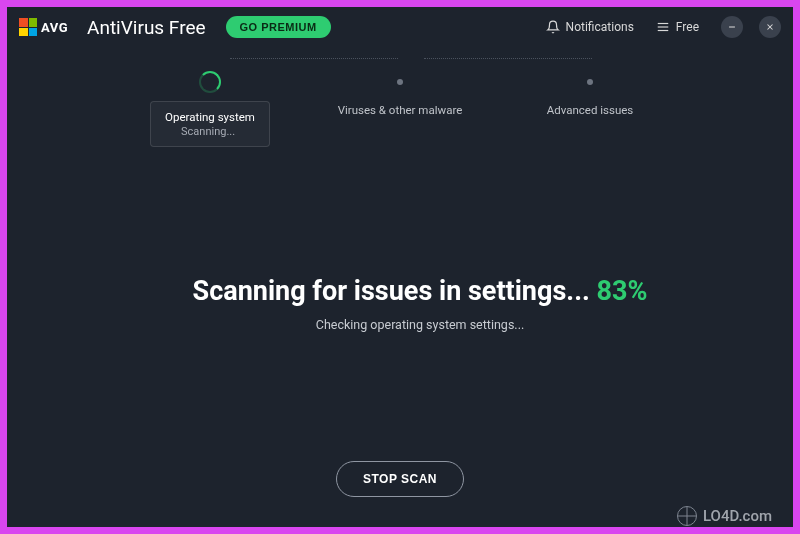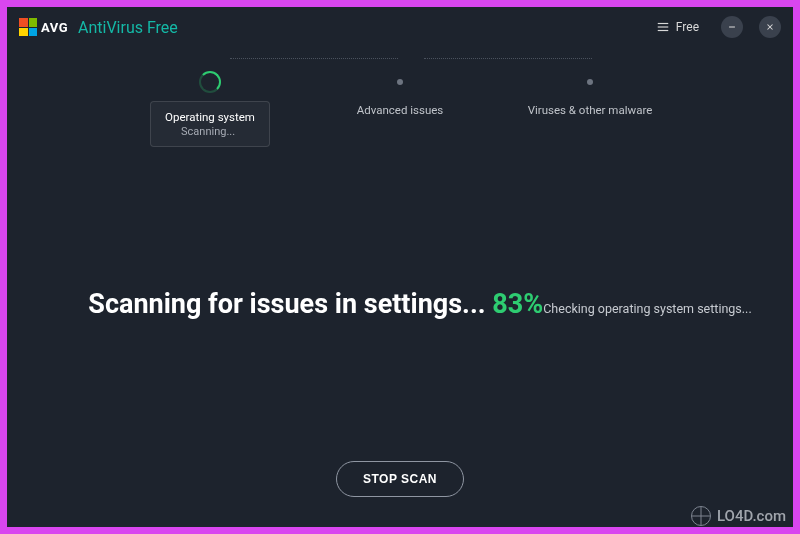--- a/index.html
+++ b/index.html
@@ -38,21 +38,21 @@
   display: grid;
   grid-template-columns: 1fr 1fr;
   grid-template-rows: 1fr 1fr;
   gap: 1px;
 }
 .logo-squares div:nth-child(1){background:#f04e23;}
 .logo-squares div:nth-child(2){background:#7fba00;}
 .logo-squares div:nth-child(3){background:#ffd400;}
 .logo-squares div:nth-child(4){background:#00a4e4;}
 .logo-text { font-weight: 700; font-size: 13px; letter-spacing: .5px; }
-.product-name { font-size: 16px; color: #14b8a6; margin-left: 0;}
+.product-name { font-size: 19px; color: #ffffff; margin-left: 9px;}
 .premium-btn {
   background: #2ecc71;
   color: #0a2b15;
   font-weight: 700;
   font-size: 11px;
   letter-spacing: .5px;
   padding: 5px 14px;
   border-radius: 12px;
   border: none;
   cursor: pointer;
@@ -139,21 +139,21 @@
   top: 11px;
   height: 1px;
   border-top: 1.5px dotted #4a515d;
 }
 .connector.c1 { left: 120px; width: 168px; }
 .connector.c2 { left: 314px; width: 168px; }
 .steps-wrapper { position: relative; width: 580px; margin: 0 auto; }
 .main {
   flex: 1;
   display: flex;
-  flex-direction: row;
+  flex-direction: column;
   align-items: center;
   justify-content: center;
   padding-left: 40px;
 }
 .headline {
   font-size: 27px;
   font-weight: 700;
   text-align: center;
 }
 .headline .pct { color: #2ecc71; font-weight: 700; }
@@ -174,21 +174,21 @@
   font-weight: 700;
   font-size: 12px;
   letter-spacing: .5px;
   padding: 10px 26px;
   border-radius: 22px;
   cursor: pointer;
 }
 .watermark {
   position: absolute;
   bottom: 8px;
-  right: 14px;
+  right: 28px;
   display: flex;
   align-items: center;
   gap: 6px;
   opacity: .85;
   font-size: 15px;
   color: #b8bcc3;
   font-weight: 500;
 }
 .watermark .globe {
   width: 20px; height: 20px;
@@ -211,23 +211,31 @@
       <div class="logo-squares">
         <div></div>
           <div></div>
           <div></div>
           <div></div>
       </div>
       <span class="logo-text">AVG</span>
     </div>
     <span class="product-name">AntiVirus Free</span>
 
+    <button class="premium-btn">GO PREMIUM</button>
 
     <div class="titlebar-spacer"></div>
 
+    <div class="titlebar-item">
+      <svg width="14" height="14" viewBox="0 0 24 24" fill="none" stroke="#d8d8d8" stroke-width="2">
+          <path d="M18 8a6 6 0 0 0-12 0c0 7-3 9-3 9h18s-3-2-3-9"></path>
+          <path d="M13.7 21a2 2 0 0 1-3.4 0"></path>
+        </svg>
+      <span>Notifications</span>
+    </div>
 
     <div class="titlebar-item">
       <svg width="14" height="14" viewBox="0 0 24 24" fill="none" stroke="#d8d8d8" stroke-width="2">
           <line x1="3" y1="6" x2="21" y2="6"></line>
           <line x1="3" y1="12" x2="21" y2="12"></line>
           <line x1="3" y1="18" x2="21" y2="18"></line>
         </svg>
       <span>Free</span>
     </div>
 
@@ -254,27 +262,27 @@
           </div>
         <div class="step-label-box">
           <div class="step-label">Operating system</div>
           <div class="step-sub">Scanning...</div>
         </div>
       </div>
       <div class="step">
         <div class="step-node">
             <div class="step-dot"></div>
           </div>
-        <div class="step-label">Advanced issues</div>
+        <div class="step-label">Viruses &amp; other malware</div>
       </div>
       <div class="step">
         <div class="step-node">
             <div class="step-dot"></div>
           </div>
-        <div class="step-label">Viruses &amp; other malware</div>
+        <div class="step-label">Advanced issues</div>
       </div>
     </div>
   </div>
 
   <div class="main">
     <div class="headline">
       <span>Scanning for issues in settings... </span><span class="pct">83%</span>
     </div>
     <div class="subline">Checking operating system settings...</div>
   </div>

